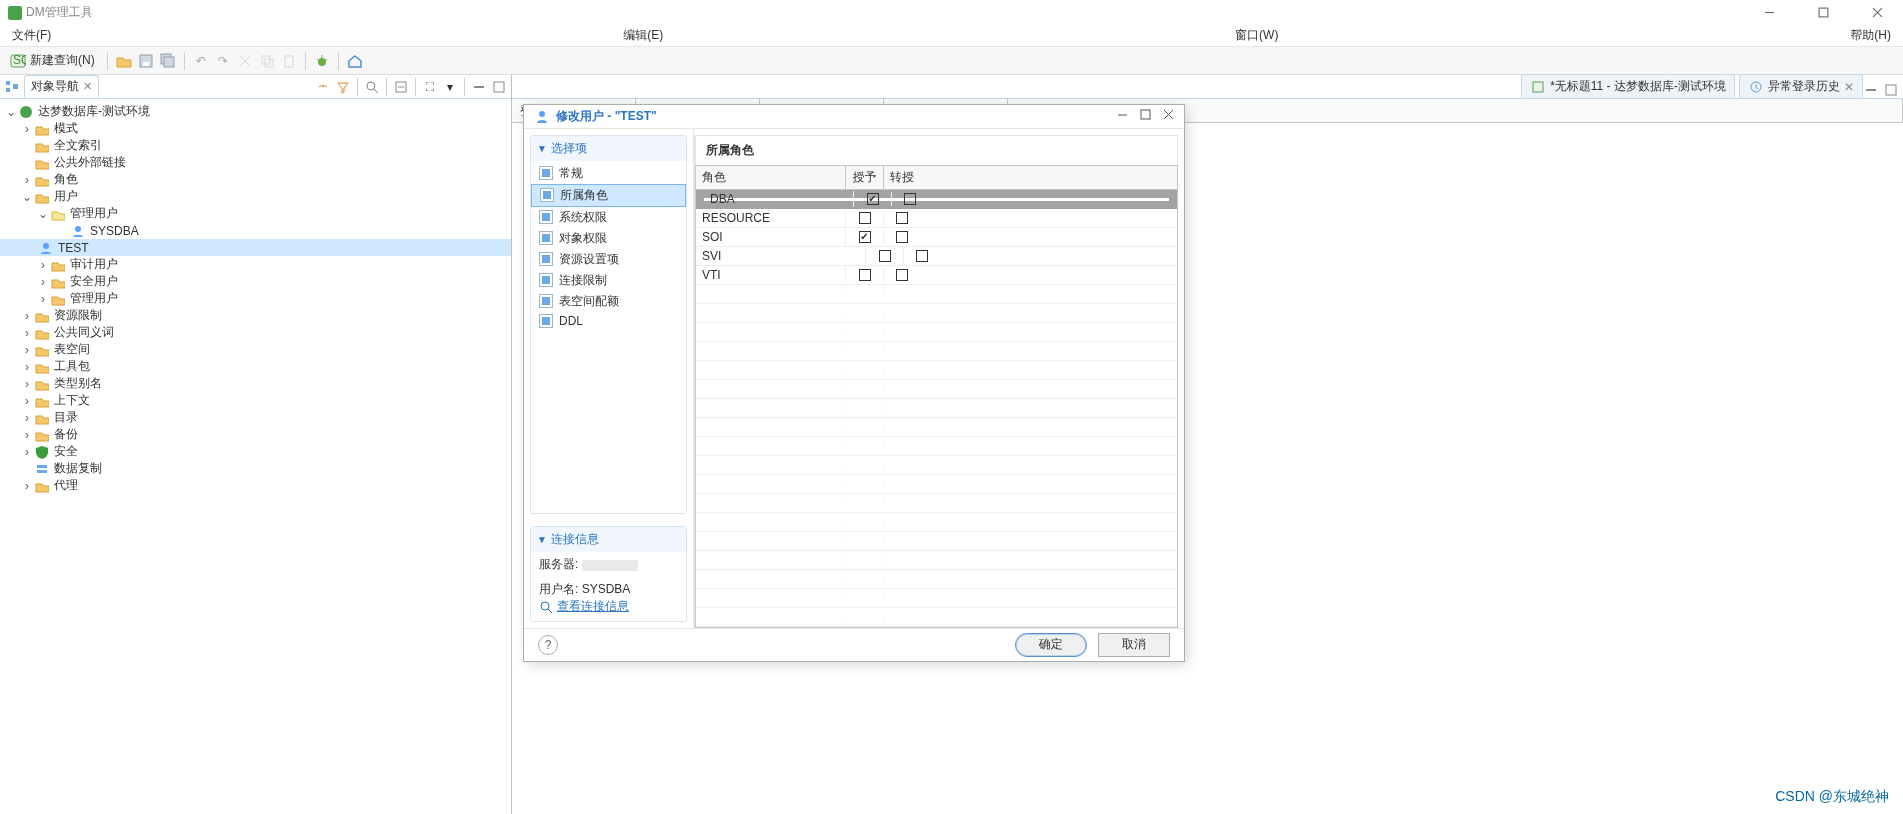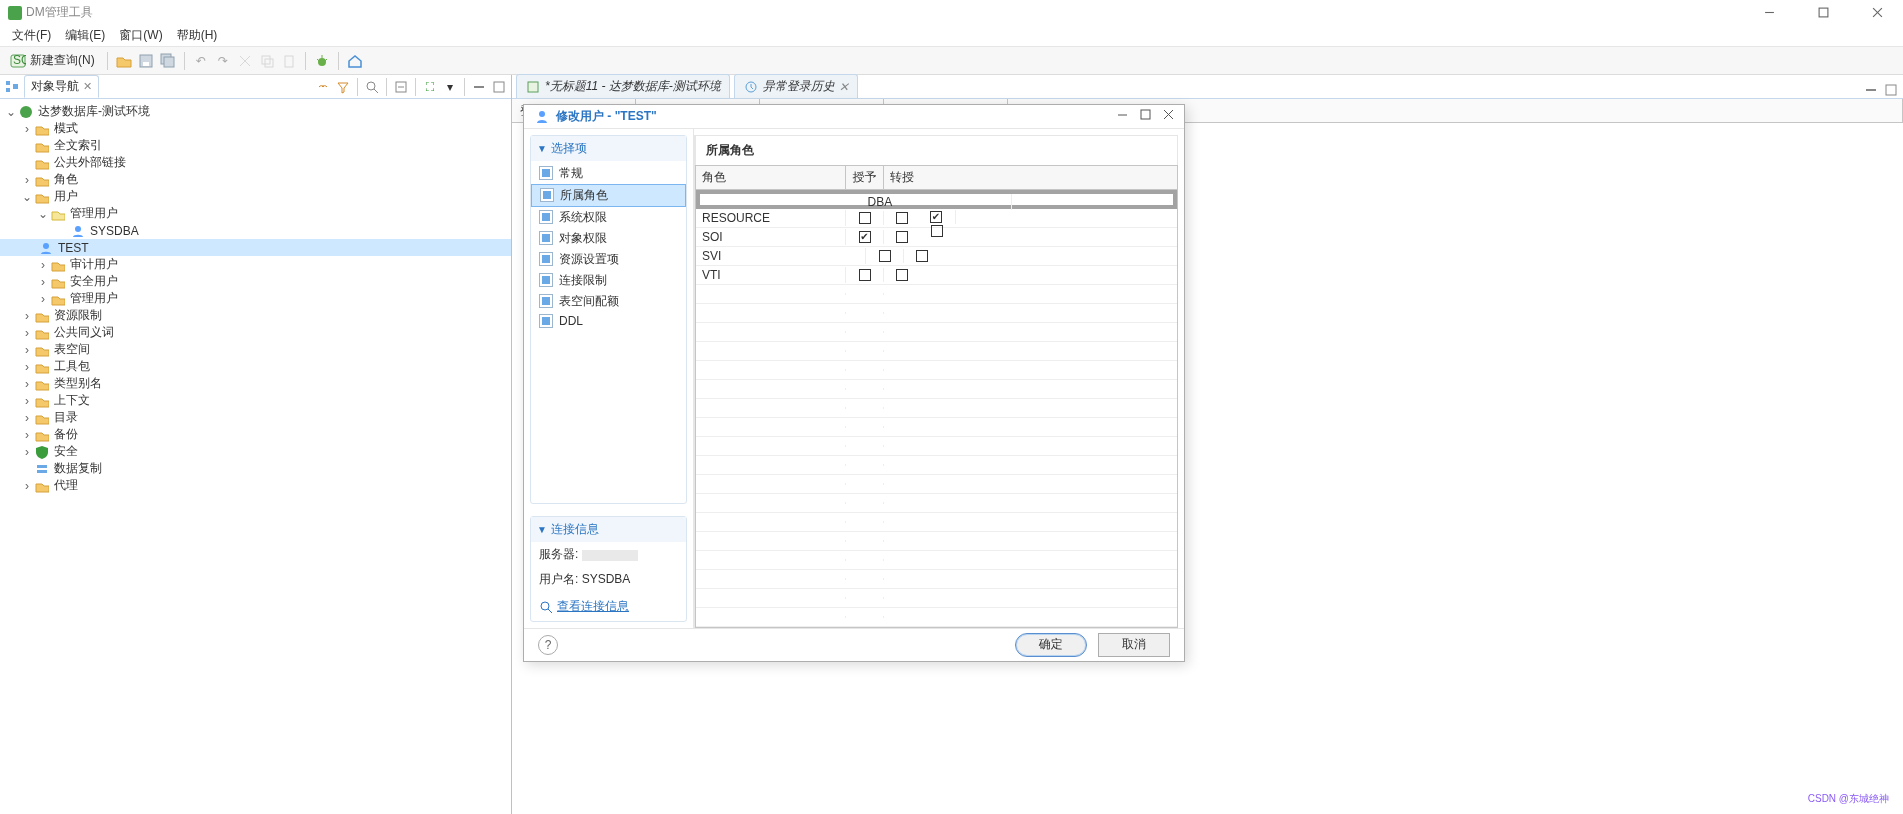--- a/index.html
+++ b/index.html
@@ -7,21 +7,21 @@
 
   
   .titlebar { height: 25px; display: flex; align-items: center; padding: 0 8px; background: #fff; color: #888; }
   .titlebar .t-left { flex: 1; display: flex; align-items: center; gap: 4px; }
   .titlebar .t-icon { width: 14px; height: 14px; background: #4aa34a; border-radius: 2px; display: inline-block; }
   .titlebar .t-right { display: flex; align-items: center; gap: 18px; }
   .winbtn { width: 36px; height: 22px; display: flex; align-items: center; justify-content: center; color: #666; }
   .winbtn svg { width: 11px; height: 11px; }
 
   
-  .menubar { height: 22px; display: flex; align-items: center; padding: 0 6px; gap: 2px; background: #fff; border-bottom: 1px solid #e6e6e6; }
+  .menubar { height: 22px; display: flex; align-items: center; padding: 0 6px; gap: 2px; background: #fff; border-bottom: 1px solid #e6e6e6; justify-content: space-between; }
   .menubar .mi { padding: 2px 6px; }
 
   
   .toolbar { height: 28px; display: flex; align-items: center; padding: 0 6px; gap: 6px; background: #f7f7f7; border-bottom: 1px solid #dcdcdc; }
   .tbtn { display: flex; align-items: center; gap: 4px; padding: 2px 4px; }
   .ticon { width: 16px; height: 16px; display: inline-flex; align-items: center; justify-content: center; }
   .sep { width: 1px; height: 18px; background: #d0d0d0; margin: 0 2px; }
 
   
   .main { display: flex; height: calc(100% - 25px - 22px - 28px); }
@@ -41,21 +41,21 @@
   .tn .exp { width:14px; display:flex; align-items:center; justify-content:center; color:#666; }
   .tn .nicon { width:16px; height:16px; display:inline-flex; align-items:center; justify-content:center; margin-right:4px; }
   .tn.sel { background:#cde8ff; }
   .fold { fill:#f5c869; stroke:#d6a13a; }
   .dbicon { fill:#4aa34a; }
   .usericon { fill:#5aa0ff; }
   .shieldicon { fill:#3a9c3a; }
 
   
   .rightpane { flex:1; display:flex; flex-direction:column; position:relative; }
-  .rp-tabs { height: 24px; display:flex; align-items:flex-end; border-bottom:1px solid #c5d8eb; background:#fff; padding:0 4px; justify-content: space-between; font-style: italic; }
+  .rp-tabs { height: 24px; display:flex; align-items:flex-end; border-bottom:1px solid #c5d8eb; background:#fff; padding:0 4px; justify-content: flex-end; }
   .rpt-left { display:flex; align-items:center; gap:4px; }
   .rtab { display:flex; align-items:center; gap:4px; padding:3px 8px; background:#eef3f8; border:1px solid #c5d8eb; border-bottom:none; border-radius:3px 3px 0 0; }
   .rtab .rclose { color:#888; }
 
   .rp-table-h { height: 24px; display:flex; border-bottom:1px solid #c5c5c5; background:#fdfdfd; }
   .rp-th { border-right:1px solid #c5c5c5; padding:4px 8px; background:#fafafa; }
 
   
   .dlg { position:absolute; left:523px; top:104px; width:662px; height:558px; background:#fff; border:1px solid #adadad; box-shadow: 3px 3px 12px rgba(0,0,0,0.15); display:flex; flex-direction:column; }
   .dlg-title { height:30px; display:flex; align-items:center; justify-content:space-between; padding:0 10px; border-bottom:1px solid #e6e6e6; }
@@ -80,28 +80,28 @@
   .role-tbl { border:1px solid #c5c5c5; flex:1; overflow:auto; }
   .rt-head { display:flex; background:#f7f7f7; border-bottom:1px solid #c5c5c5; }
   .rt-h { border-right:1px solid #c5c5c5; padding:3px 6px; }
   .rt-h:last-child { border-right:none; }
   .rt-row { display:flex; border-bottom:1px solid #eee; height:19px; align-items:center; }
   .rt-c { padding:1px 6px; border-right:1px solid #eee; display:flex; align-items:center; justify-content:flex-start; }
   .rt-c.center { justify-content:center; }
   .rt-c:last-child { border-right:none; }
   .cbox { width:12px; height:12px; border:1px solid #333; display:inline-flex; align-items:center; justify-content:center; }
   .cbox.chk::after { content:"✔"; font-size:10px; line-height:10px; color:#333; }
-  .hlrow { border:4px solid #a3a3a3;flex-direction:column; }
+  .hlrow { border:8px solid #a3a3a3; }
 
   .dlg-foot { height:42px; border-top:1px solid #e6e6e6; display:flex; align-items:center; justify-content:space-between; padding:0 14px; }
   .help { width:20px; height:20px; border:1px solid #aaa; border-radius:10px; display:flex; align-items:center; justify-content:center; color:#666; }
   .btn { min-width:72px; height:24px; border:1px solid #adadad; background:#f0f0f0; display:inline-flex; align-items:center; justify-content:center; margin-left:8px; }
   .btn.primary { border-color:#5a8ed0; box-shadow: inset 0 0 0 1px #b6d3f0; border-radius: 12px; }
 
-  .watermark { position:absolute; right:14px; bottom:8px; color:#8b5cf6; font-size:10px; }
+  .watermark { position:absolute; right:14px; bottom:8px; color:#0369a1; font-size:14px; }
 </style>
 </head>
 <body>
 
 <div class="titlebar">
   <div class="t-left">
     <span class="t-icon"></span>
     <span>DM管理工具</span>
   </div>
   <div class="t-right">
@@ -597,21 +597,21 @@
         </div>
       </div>
       <div class="dl-sec">
         <div class="dl-sec-h">
             <span class="arrowdn">▼</span>
             <span>连接信息</span>
           </div>
         <div class="dl-conn">
           <div><span>服务器:</span> <span class="redact"></span></div>
           <div style="margin-top:8px">用户名: SYSDBA</div>
-          <div style="margin-top:10px"><a class="link">
+          <div style=""><a class="link">
                 <svg width="14" height="14">
                   <circle cx="6" cy="6" r="4" fill="none" stroke="#2b75c3"></circle>
                   <line x1="9" y1="9" x2="13" y2="13" stroke="#2b75c3"></line>
                 </svg>
                 <span>查看连接信息</span>
               </a></div>
         </div>
       </div>
     </div>
 

